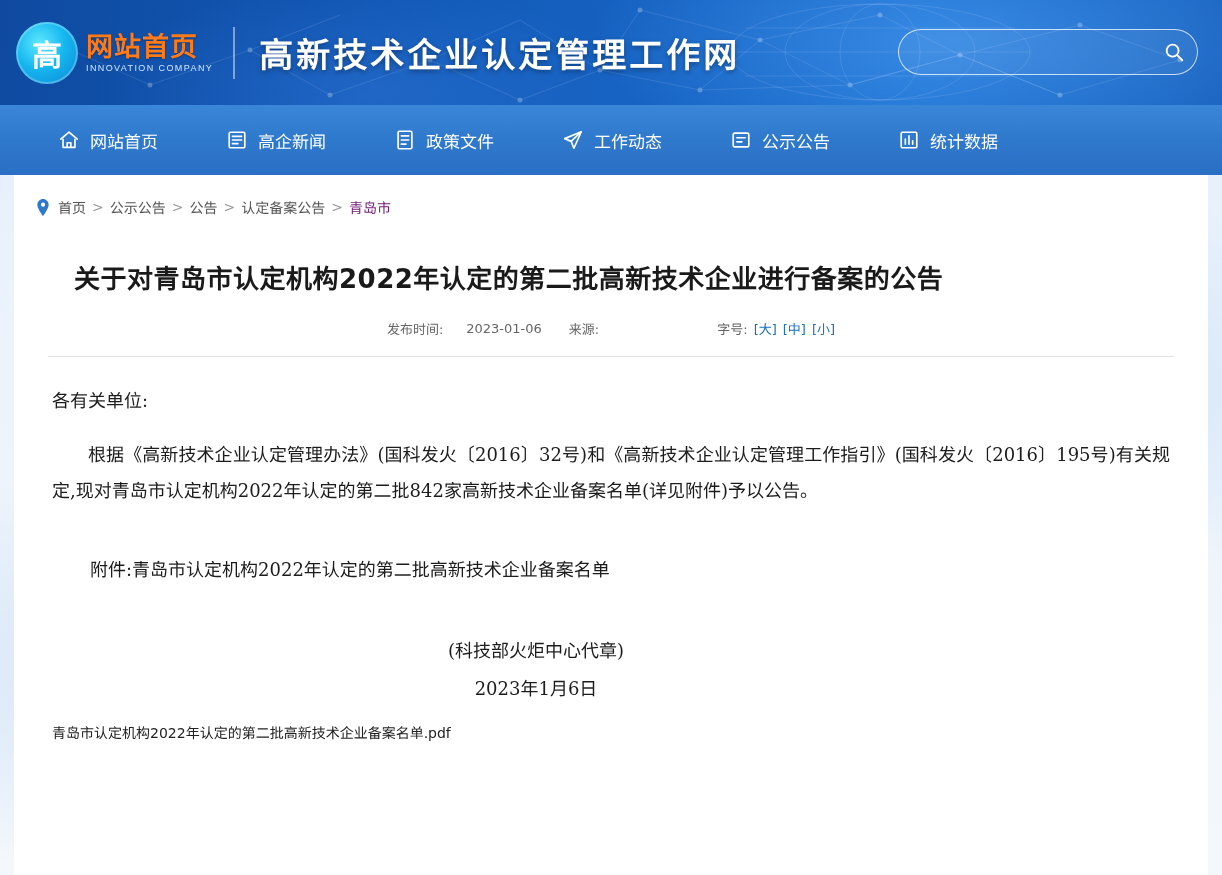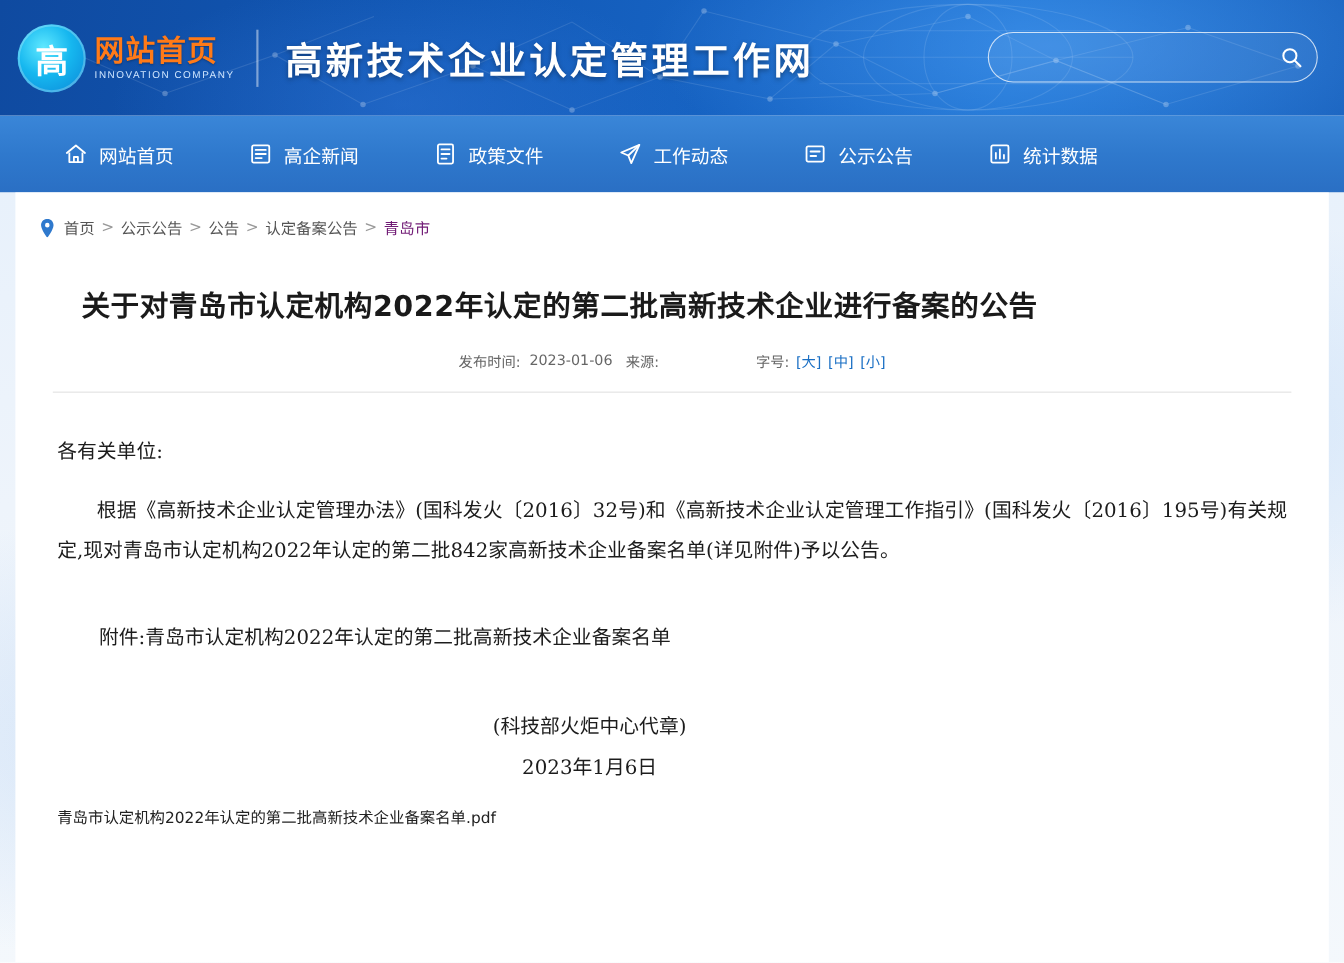--- a/index.html
+++ b/index.html
@@ -173,41 +173,41 @@
     color: #1a1a1a;
     font-family: "DejaVu Sans", sans-serif;
     margin: 28px 60px 0 60px;
     line-height: 1.4;
     letter-spacing: .5px;
   }
   .doc-meta {
     display: flex;
     justify-content: center;
     align-items: center;
-    gap: 44px;
+    gap: 59px;
     margin-top: 22px;
     font-size: 13px;
     color: #666;
     font-family: "DejaVu Sans", sans-serif;
   }
   .doc-meta .fs-group { display: flex; align-items: center; gap: 6px; }
   .doc-meta .fs-opt { color: #1a6fc4; cursor: pointer; }
   .divider {
     border-top: 1px solid #e2e2e2;
     margin: 18px 34px 0 34px;
   }
 
   .body-text {
     font-family: "DejaVu Serif", serif;
     color: #1c1c1c;
     font-size: 18px;
     line-height: 2;
     padding: 0 38px;
   }
-  .p-salute { margin-top: 36px; }
+  .p-salute { margin-top: 26px; }
   .p-main { text-indent: 2em; margin-top: 8px; text-align: justify; }
   .p-attach { margin-top: 43px; padding-left: 38px; }
   .sign-block {
     margin-top: 44px;
     text-align: center;
     padding-right: 150px;
   }
   .sign-block div { line-height: 2.1; }
   .p-open { margin-top: 26px; padding-left: 34px; }
 

